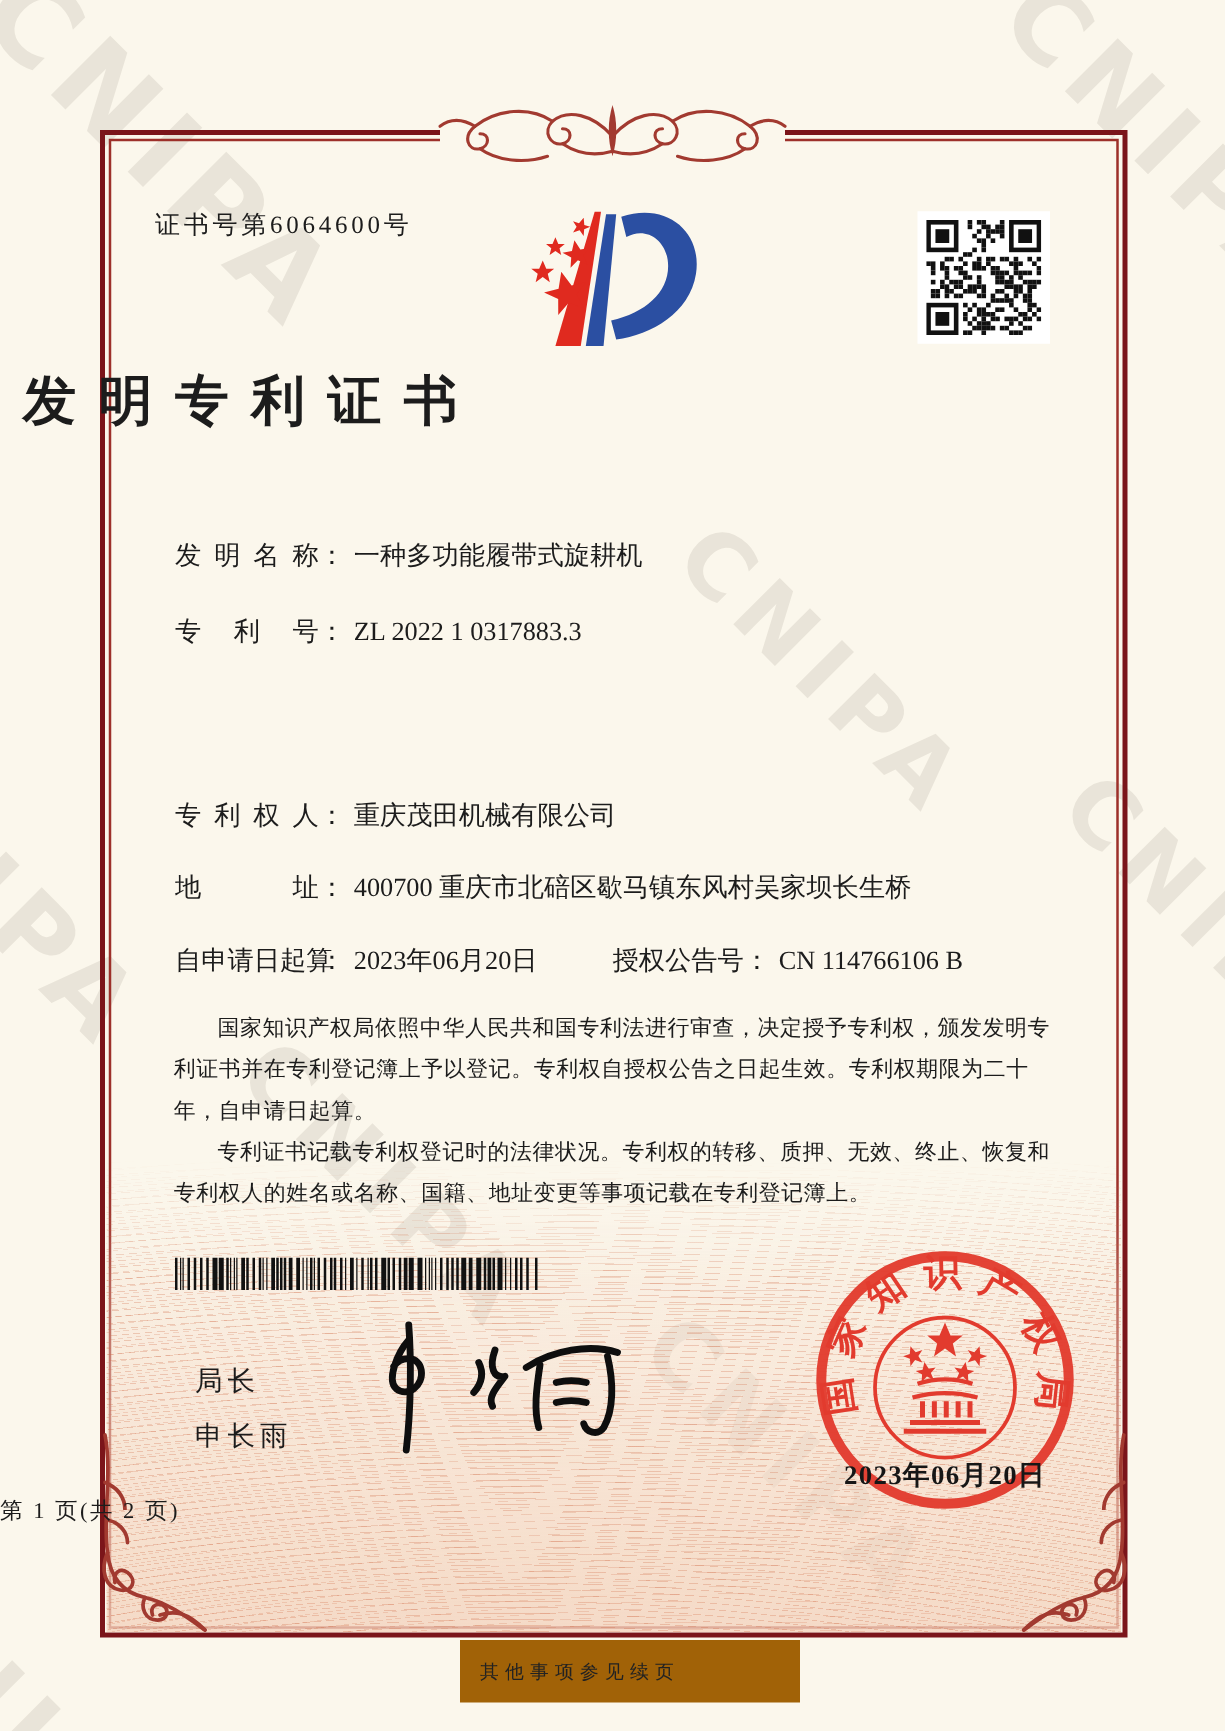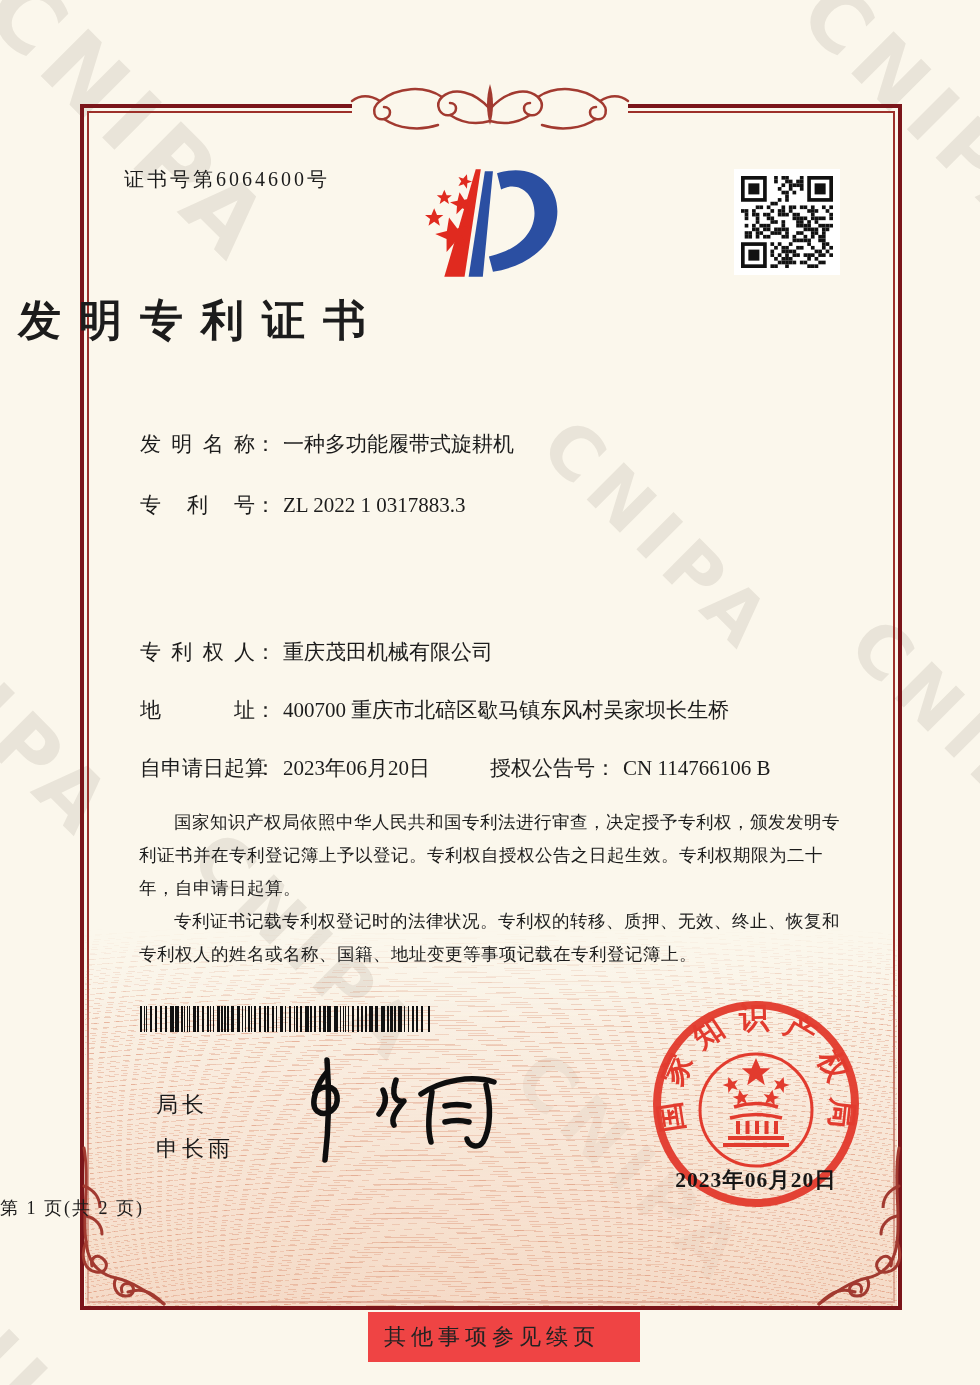--- a/index.html
+++ b/index.html
@@ -44,23 +44,23 @@
   
   .barcode{position:absolute;left:140px;top:1006px;width:292px;height:26px;z-index:5;}
   .officer{position:absolute;left:140px;z-index:5;font-family:Liberation Sans, sans-serif;
            font-size:22px;letter-spacing:4px;margin-left:16px;}
   .officer.t1{top:1090px;}
   .officer.t2{top:1134px;text-align:right;}
   .signature{position:absolute;left:280px;top:1052px;width:230px;height:118px;z-index:6;}
   .seal{position:absolute;left:648px;top:997px;width:218px;height:218px;z-index:6;}
   .page-info{position:absolute;left:0;top:1196px;width:100%;text-align:left;font-size:18px;
              letter-spacing:2px;z-index:5;}
-  .note-box{position:absolute;left:368px;top:1312px;width:272px;height:50px;background:#ef4444;z-index:5;
+  .note-box{position:absolute;left:368px;top:1312px;width:272px;height:50px;background:#a16207;z-index:5;
             display:flex;align-items:center;padding-left:16px;box-sizing:border-box;
-            font-size:22px;letter-spacing:5px;color:#222;}
+            font-size:15px;letter-spacing:5px;color:#222;}
 </style>
 </head>
 <body>
 
 <div class="page">
 
   <svg width="0" height="0" style="position:absolute" aria-hidden="true">
     <defs>
       <polygon id="star5" points="0,-10 2.94,-3.09 9.51,-3.09 4.19,1.18 5.88,8.09 0,3.82 -5.88,8.09 -4.19,1.18 -9.51,-3.09 -2.94,-3.09"></polygon>
     </defs>

